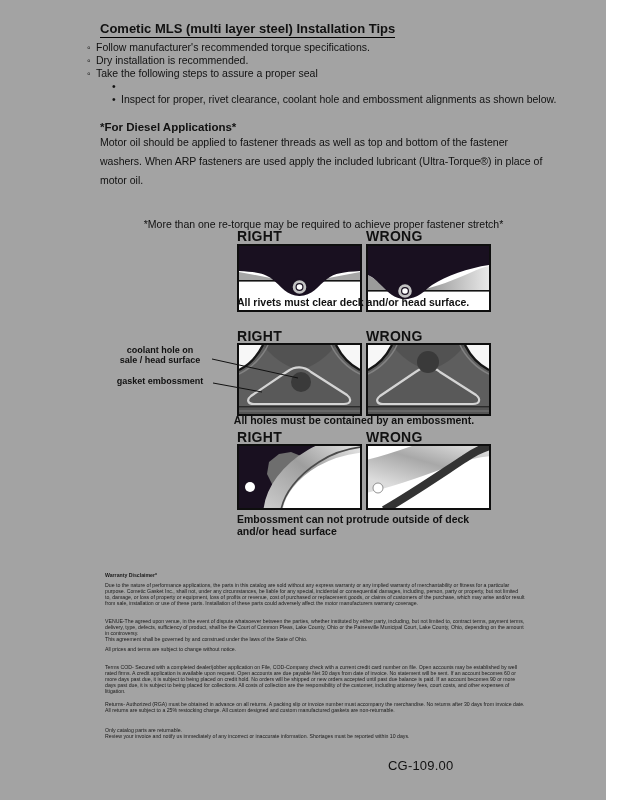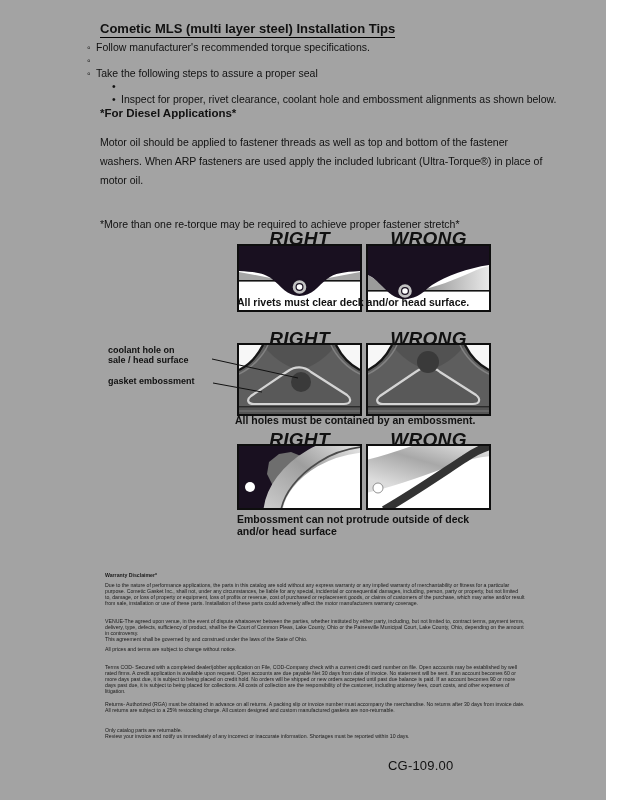--- a/index.html
+++ b/index.html
@@ -9,36 +9,36 @@
   }
   .abs{position:absolute;}
   
   .title{left:100px;top:21px;font-size:13px;font-weight:bold;border-bottom:1.6px solid #000;padding-bottom:1px;white-space:nowrap;}
   
   .bullets{left:87px;top:41px;width:480px;font-size:10.5px;line-height:13px;}
   .b-row{display:flex;}
   .b-row .mk{width:9px;flex:0 0 9px;text-align:left;}
   .b-row.sub{padding-left:25px;}
   
-  .diesel-h{left:100px;top:107px;font-size:11.5px;font-weight:bold;}
+  .diesel-h{left:100px;top:121px;font-size:11.5px;font-weight:bold;}
   .para{left:100px;width:447px;font-size:10.5px;line-height:19px;}
-  .p1{top:133px;} .p2{top:169px;} .p3{top:215px;}
-  
-  .dlabel{width:125px;text-align:center;font-size:19px;font-weight:bold;letter-spacing:0.3px;font-style:italic;}
+  .p1{top:133px;} .p2{top:169px;} .p3{top:215px;text-align:center;}
+  
+  .dlabel{width:125px;font-size:14px;font-weight:bold;letter-spacing:0.3px;}
   .lab-r{left:237px;} .lab-w{left:366px;}
   .row1-lab{top:228px;} .row2-lab{top:328px;} .row3-lab{top:429px;}
   .dbox{display:block;border:2px solid #0e0e0e;background:#fff;}
   .box-r{left:237px;} .box-w{left:366px;}
   .row1-box{top:244px;} .row2-box{top:343px;} .row3-box{top:444px;}
   .caption{font-size:10.5px;font-weight:bold;line-height:11.5px;}
   .cap1{left:237px;top:297px;}
-  .cap2{left:235px;top:415px;width:254px;}
+  .cap2{left:227px;top:415px;width:254px;text-align:center;}
   .cap3{left:237px;top:514px;}
   
-  .side-lab{left:108px;width:104px;text-align:left;font-size:9px;font-weight:bold;line-height:9.5px;}
+  .side-lab{left:108px;width:104px;text-align:center;font-size:9px;font-weight:bold;line-height:9.5px;}
   .sl1{top:346px;} .sl2{top:377px;}
   .leader{left:100px;top:330px;pointer-events:none;}
   
   .legal{left:105px;width:420px;font-size:5.2px;line-height:6px;color:#1a1a1a;}
   .legal-h{top:572px;font-weight:bold;}
   .lg1{top:582px;} .lg2{top:618px;} .lg3{top:646px;} .lg4{top:664px;} .lg5{top:701px;} .lg6{top:727px;}
   .pagenum{left:388px;top:758px;font-size:13px;letter-spacing:0.2px;text-align:right;}
 </style>
 </head>
 <body>
@@ -47,20 +47,21 @@
 
   <div class="abs title">Cometic MLS (multi layer steel) Installation Tips</div>
 
   <div class="abs bullets">
     <div class="b-row">
       <span class="mk">◦</span>
       <span>Follow manufacturer's recommended torque specifications.</span>
     </div>
     <div class="b-row">
       <span class="mk">◦</span>
+      <span>Dry installation is recommended.</span>
     </div>
     <div class="b-row">
       <span class="mk">◦</span>
       <span>Take the following steps to assure a proper seal</span>
     </div>
     <div class="b-row sub">
       <span class="mk">•</span>
     </div>
     <div class="b-row sub">
       <span class="mk">•</span>

